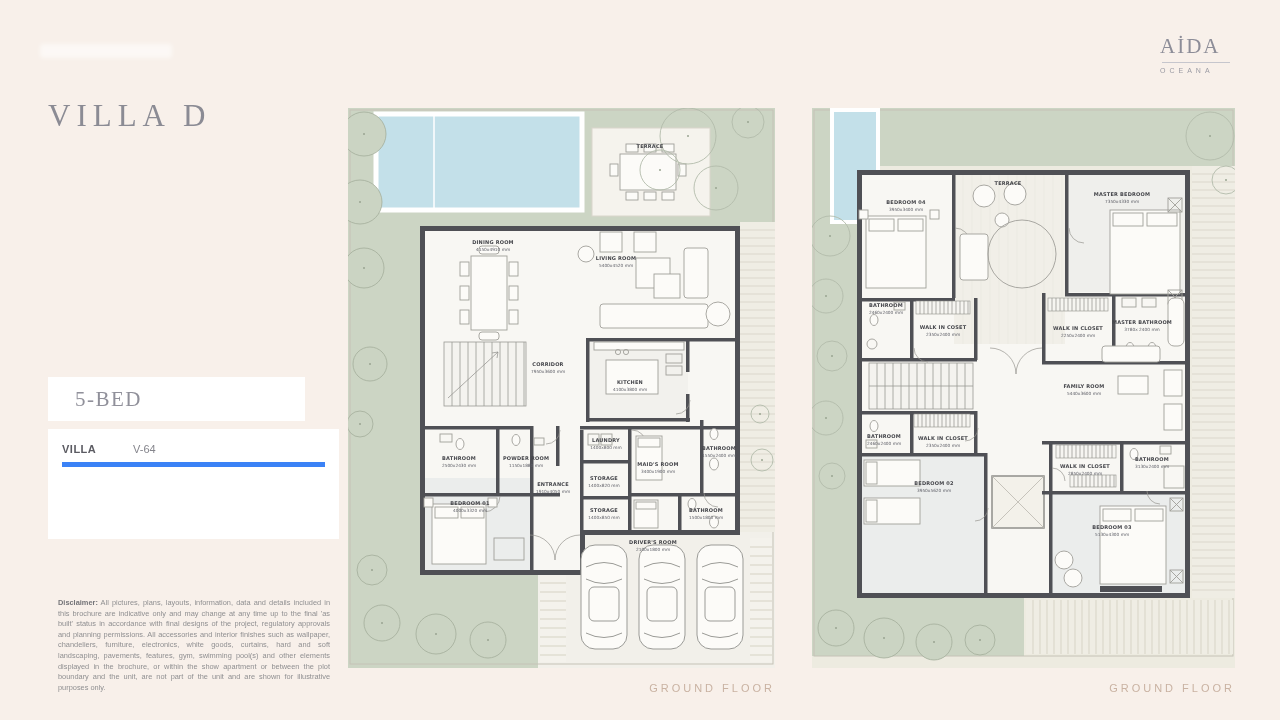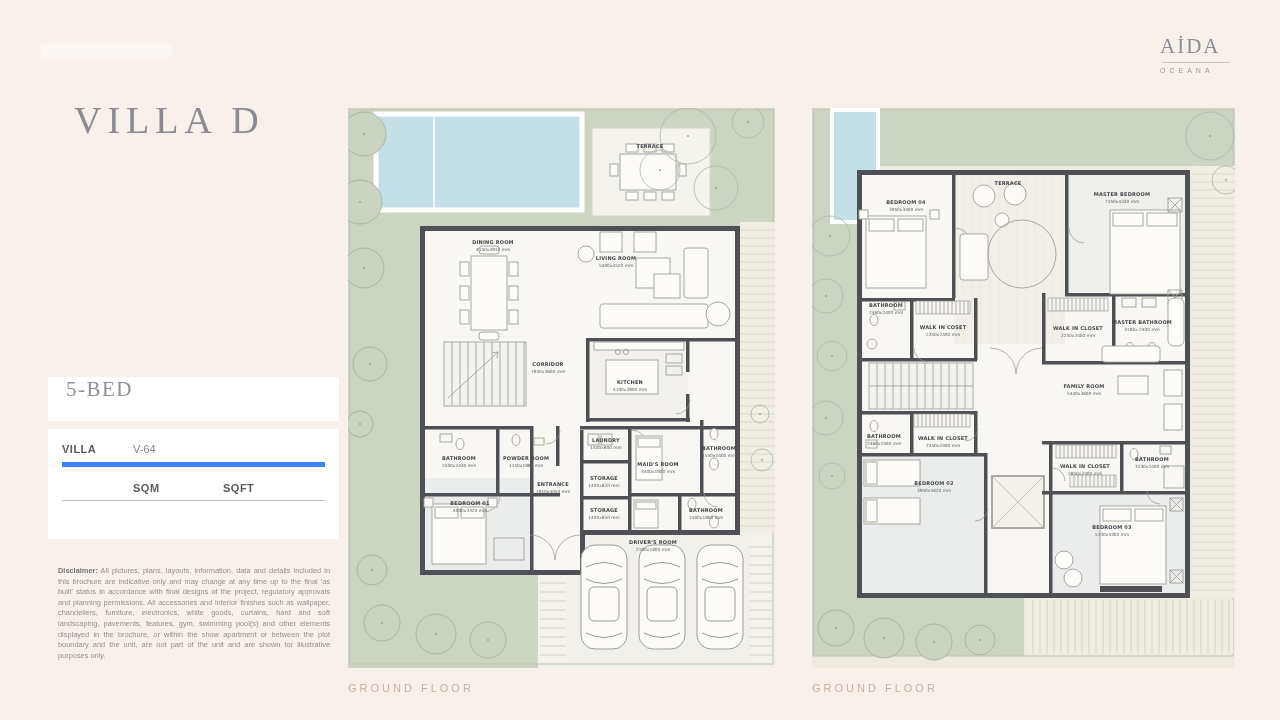--- a/index.html
+++ b/index.html
@@ -7,48 +7,48 @@
     --wall:#4f5055; --garden:#ccd5c4; --pool:#c3e0e9; --plan-bg:#edebe0; --floor:#f8f7f3;
   }
   *{box-sizing:border-box;margin:0;padding:0}
   html,body{width:1280px;height:720px;overflow:hidden}
   body{position:relative;background:var(--page-bg);font-family:"Liberation Sans",sans-serif;}
 
   .watermark{position:absolute;left:40px;top:44px;width:132px;height:14px;
     background:rgba(255,255,255,.55);filter:blur(2px);border-radius:2px;}
 
   .villa-title{position:absolute;left:48px;top:98px;font-family:"Liberation Serif",serif;
-    font-size:38px;font-weight:400;letter-spacing:6px;color:var(--title);margin-left:26px;}
+    font-size:31px;font-weight:400;letter-spacing:6px;color:var(--title);}
 
   .logo{position:absolute;right:48px;top:34px;width:72px;text-align:left;}
   .logo-name{font-family:"Liberation Serif",serif;font-size:21px;letter-spacing:2px;color:#8d8d98;}
   .logo-rule{height:1px;background:#c6c6cd;margin:3px 2px 4px;}
   .logo-sub{font-size:7px;letter-spacing:4px;color:#9a9aa3;}
 
-  .bed-card{position:absolute;left:48px;top:377px;width:291px;height:44px;background:var(--card-bg);
-    display:flex;padding-left:18px;}
+  .bed-card{position:absolute;left:48px;top:377px;width:257px;height:44px;background:var(--card-bg);
+    display:flex;align-items:center;padding-left:27px;}
   .bed-card span{font-family:"Liberation Serif",serif;font-size:21px;letter-spacing:1.5px;color:#90909a;}
 
   .details-card{position:absolute;left:48px;top:429px;width:291px;height:110px;background:var(--card-bg);
     padding:0 14px;font-size:11px;color:#85858c;}
   .d-row{display:flex;align-items:flex-end;}
   .d-row .c1{width:71px}.d-row .c2{width:90px}.d-row .c3{flex:1}
   .d-lbl{font-weight:bold;color:#5b5b62;letter-spacing:.5px}
   .r1{padding:14px 0 7px;border-bottom:5px solid #3b82f6}
   .r2{padding:15px 0 6px;border-bottom:1px solid #bcbcbe}
   .r3{padding:8px 0 0}
 
-  .disclaimer{position:absolute;left:58px;top:566px;width:272px;font-size:7.4px;line-height:10.6px;
+  .disclaimer{position:absolute;left:58px;top:598px;width:272px;font-size:7.4px;line-height:10.6px;
     color:#8f8f91;text-align:justify;}
   .disclaimer b{color:#747478}
 
   .plan{position:absolute;top:108px;}
   .plan-ground{left:348px;width:427px;height:560px;}
   .plan-first{left:812px;width:423px;height:560px;}
-  .caption{position:absolute;top:682px;font-size:11px;letter-spacing:3px;color:var(--caption);text-align:left;}
+  .caption{position:absolute;top:682px;font-size:11px;letter-spacing:3px;color:var(--caption);text-align:right;}
   .cap-g{left:348px;width:427px}.cap-f{left:812px;width:423px}
 
   
   .w rect{fill:var(--wall)}
   .rn{font:700 5px "DejaVu Sans",sans-serif;fill:#45464b;text-anchor:middle;letter-spacing:.2px}
   .rd{font:400 4.3px "DejaVu Sans",sans-serif;fill:#606169;text-anchor:middle}
   .fur{fill:#fcfbf8;stroke:#a09f9a;stroke-width:.9}
   .furo{fill:none;stroke:#a09f9a;stroke-width:.9}
   .door{fill:none;stroke:#96958f;stroke-width:.7}
   .treeF circle{fill:#cbd4c3;stroke:#a3ad9b;stroke-width:.8}
@@ -73,25 +73,20 @@
 </div>
 
 <div class="bed-card">
   <span>5-BED</span>
 </div>
 
 <div class="details-card">
   <div class="d-row r1">
     <div class="c1 d-lbl">VILLA</div>
     <div class="c2">V-64</div>
-  </div>
-  <div class="d-row r2">
-    <div class="c1"></div>
-    <div class="c2 d-lbl">SQM</div>
-    <div class="c3 d-lbl">SQFT</div>
   </div>
 </div>
 
 <div class="disclaimer">
   <b>Disclaimer:</b>
   <span>All pictures, plans, layouts, information, data and details included in this brochure are indicative only and may change at any time up to the final 'as built' status in accordance with final designs of the project, regulatory approvals and planning permissions. All accessories and interior finishes such as wallpaper, chandeliers, furniture, electronics, white goods, curtains, hard and soft landscaping, pavements, features, gym, swimming pool(s) and other elements displayed in the brochure, or within the show apartment or between the plot boundary and the unit, are not part of the unit and are shown for illustrative purposes only.</span>
 </div>
 
 <svg class="plan plan-ground" viewBox="0 0 427 560">
   <defs>

